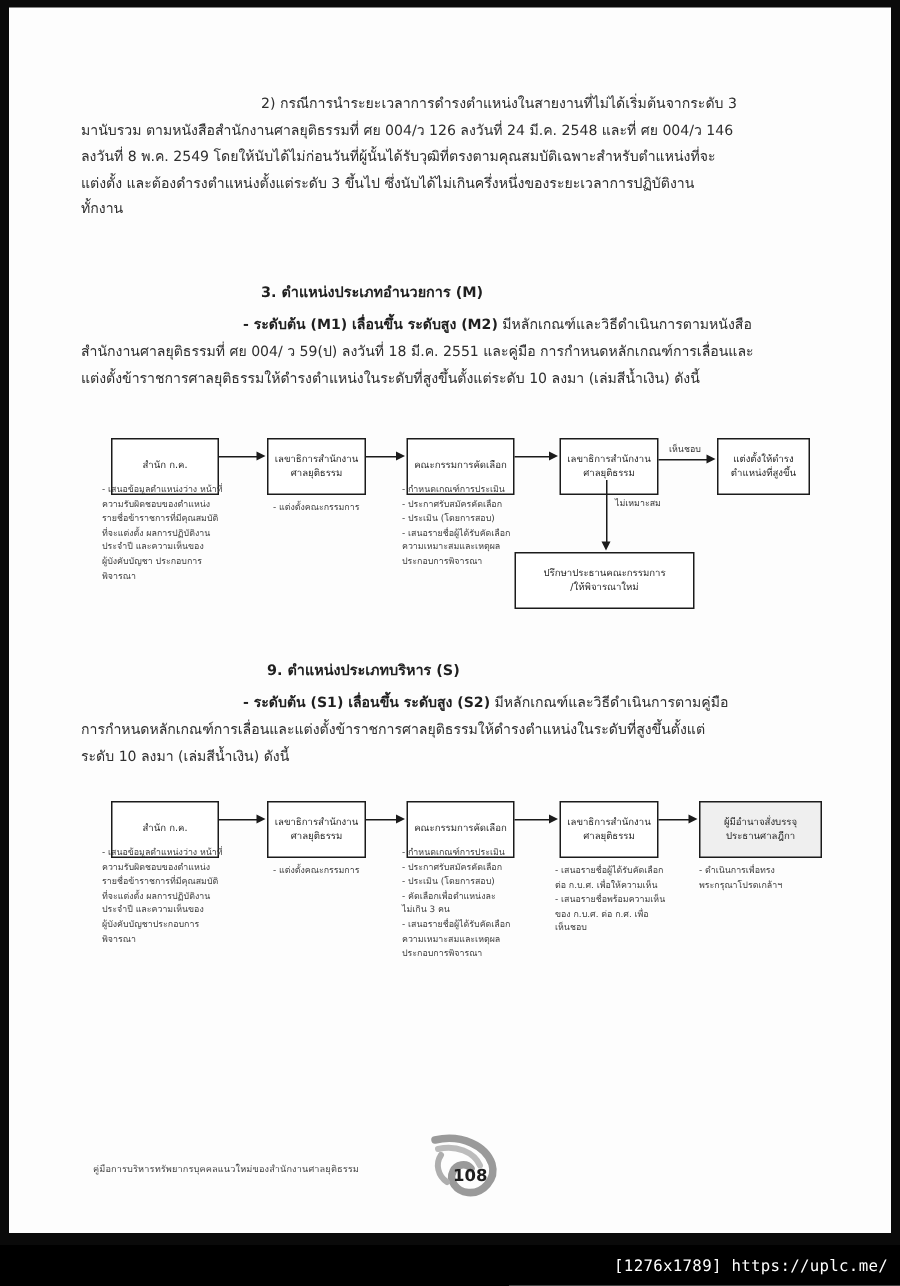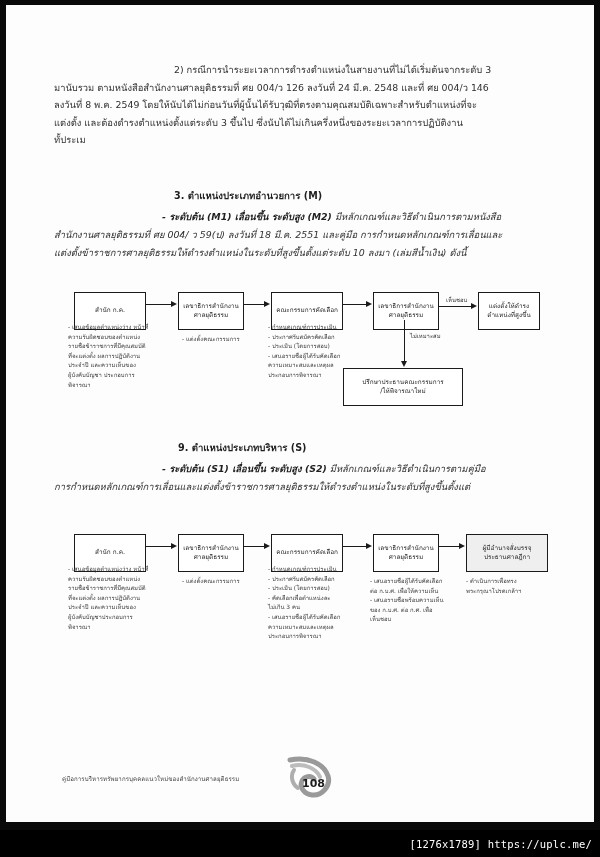--- a/index.html
+++ b/index.html
@@ -61,21 +61,20 @@
     font-size: 9.6px;
     line-height: 17.5px;
   }
   .subhead-line {
     position: absolute;
     left: 48px;
     width: 496px;
     font-size: 9.4px;
     line-height: 17.5px;
     color: #2f2f2f;
-    font-style: italic;
   }
   .subhead-line .lead {
     display: inline-block;
     width: 108px;
   }
   .subhead-line b { font-weight: bold; color: #1f1f1f; }
 
   
   .flow {
     position: absolute;
@@ -189,21 +188,21 @@
 
 <div id="page">
   <div id="sheet">
     <div id="paper-inner">
 
       <div class="para" style="top:56px;">
         <p class="first">2)  กรณีการนำระยะเวลาการดำรงตำแหน่งในสายงานที่ไม่ได้เริ่มต้นจากระดับ 3</p>
         <p>มานับรวม ตามหนังสือสำนักงานศาลยุติธรรมที่ ศย 004/ว 126 ลงวันที่ 24 มี.ค. 2548 และที่ ศย 004/ว 146</p>
         <p>ลงวันที่ 8 พ.ค. 2549 โดยให้นับได้ไม่ก่อนวันที่ผู้นั้นได้รับวุฒิที่ตรงตามคุณสมบัติเฉพาะสำหรับตำแหน่งที่จะ</p>
         <p>แต่งตั้ง และต้องดำรงตำแหน่งตั้งแต่ระดับ 3 ขึ้นไป ซึ่งนับได้ไม่เกินครึ่งหนึ่งของระยะเวลาการปฏิบัติงาน</p>
-        <p class="last">ทั้ประเม</p>
+        <p class="last">ทั้กงาน</p>
       </div>
 
       <div class="heading" style="left:168px; top:182px;">3. ตำแหน่งประเภทอำนวยการ (M)</div>
 
       <div class="subhead-line" style="top:203px;">
         <span class="lead"></span><b>- ระดับต้น (M1) เลื่อนขึ้น ระดับสูง (M2)</b>
         <span>มีหลักเกณฑ์และวิธีดำเนินการตามหนังสือ</span>
       </div>
       <div class="subhead-line" style="top:221px;">สำนักงานศาลยุติธรรมที่ ศย 004/ ว 59(ป) ลงวันที่ 18 มี.ค. 2551 และคู่มือ  การกำหนดหลักเกณฑ์การเลื่อนและ</div>
       <div class="subhead-line" style="top:239px;">แต่งตั้งข้าราชการศาลยุติธรรมให้ดำรงตำแหน่งในระดับที่สูงขึ้นตั้งแต่ระดับ 10 ลงมา (เล่มสีน้ำเงิน) ดังนี้</div>
@@ -276,20 +275,21 @@
         </div>
       </div>
 
       <div class="heading" style="left:172px; top:434px;">9. ตำแหน่งประเภทบริหาร (S)</div>
 
       <div class="subhead-line" style="top:455px;">
         <span class="lead"></span><b>- ระดับต้น (S1) เลื่อนขึ้น ระดับสูง (S2)</b>
         <span>มีหลักเกณฑ์และวิธีดำเนินการตามคู่มือ</span>
       </div>
       <div class="subhead-line" style="top:473px;">การกำหนดหลักเกณฑ์การเลื่อนและแต่งตั้งข้าราชการศาลยุติธรรมให้ดำรงตำแหน่งในระดับที่สูงขึ้นตั้งแต่</div>
+      <div class="subhead-line" style="top:491px;">ระดับ 10 ลงมา (เล่มสีน้ำเงิน) ดังนี้</div>
 
       <div class="flow">
 
         <div class="fbox" style="left:68px; top:529px; width:72px; height:26px;">
           <span>สำนัก ก.ค.</span>
         </div>
         <div class="bullets" style="left:62px; top:560px; width:92px;">
           <div>- เสนอข้อมูลตำแหน่งว่าง หน้าที่</div>
           <div>ความรับผิดชอบของตำแหน่ง</div>
           <div>รายชื่อข้าราชการที่มีคุณสมบัติ</div>

